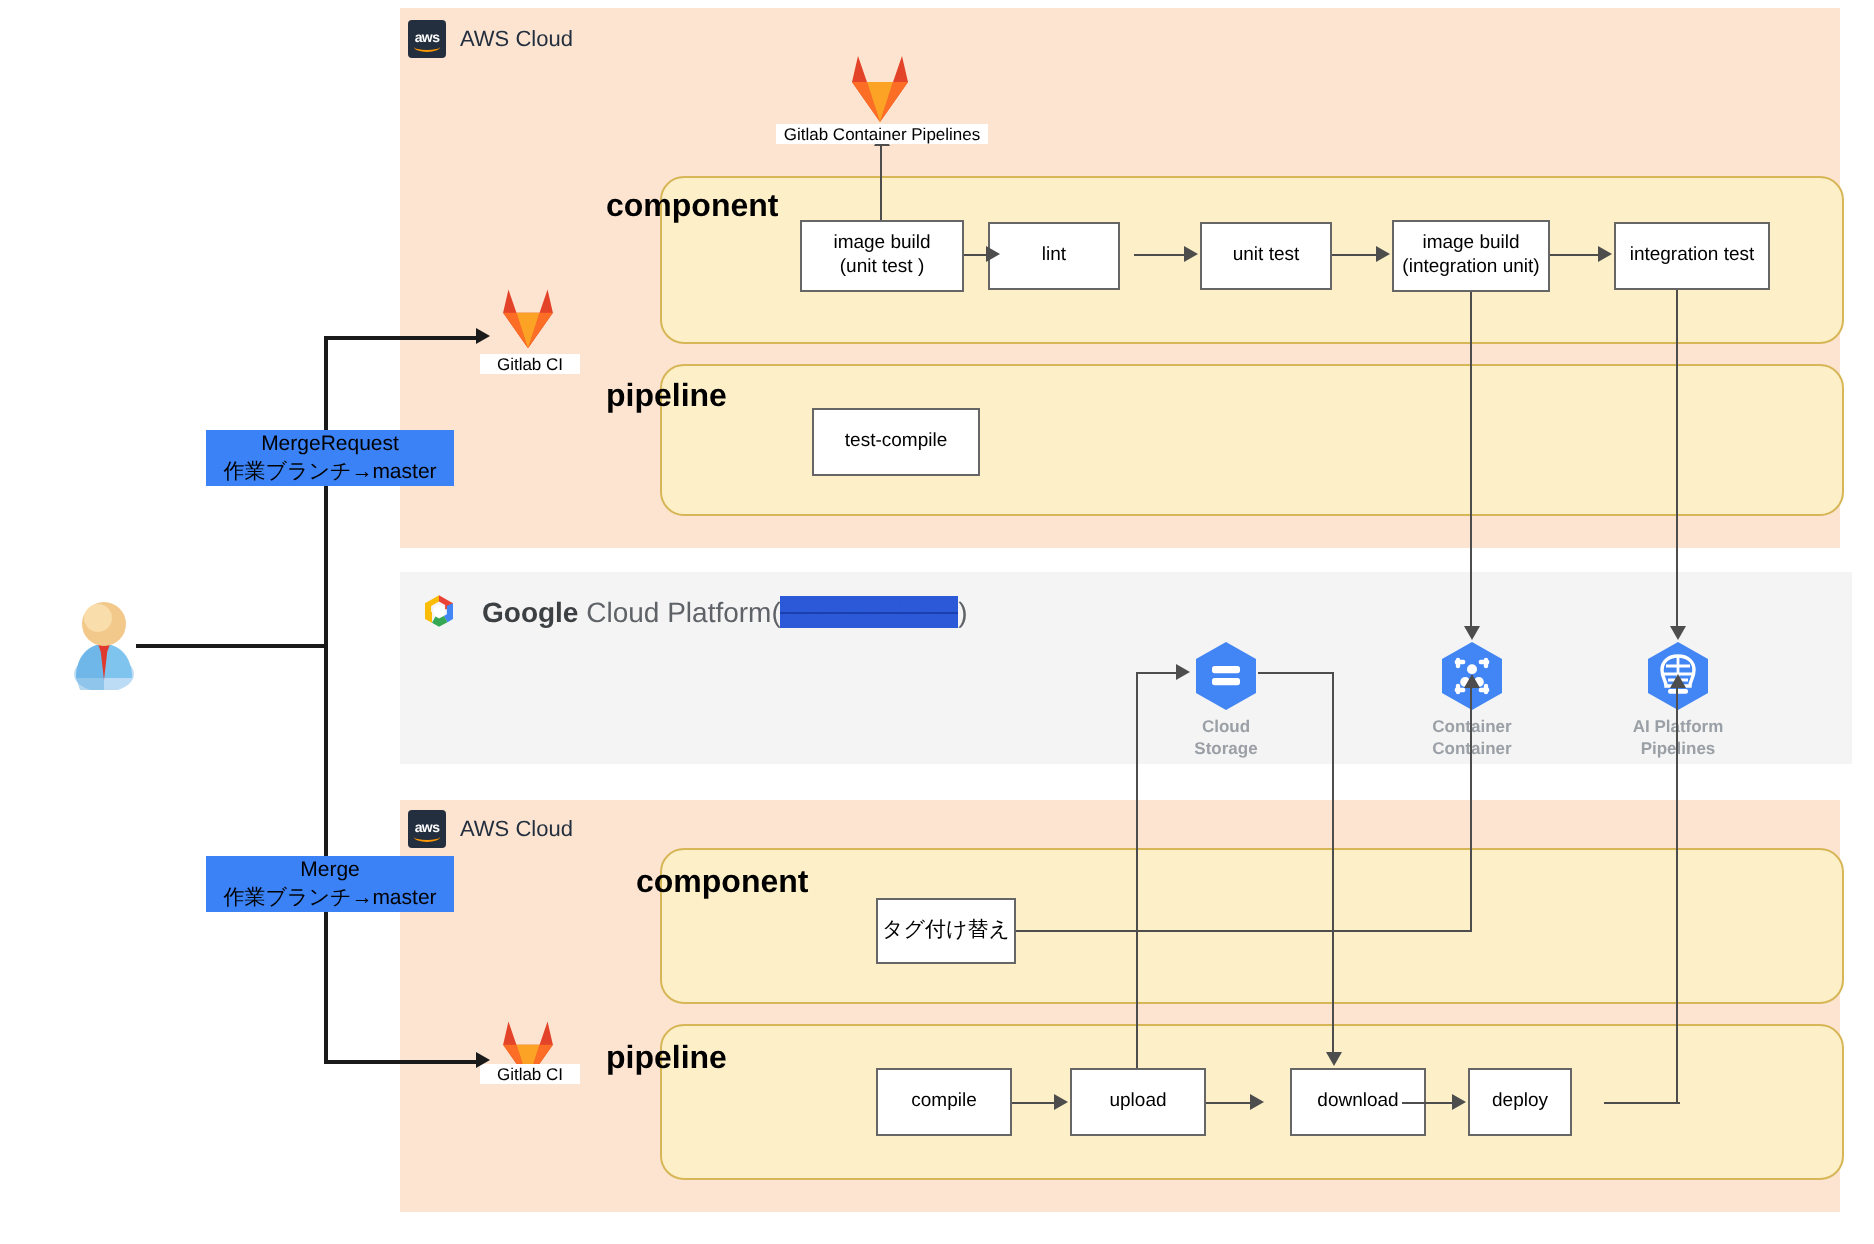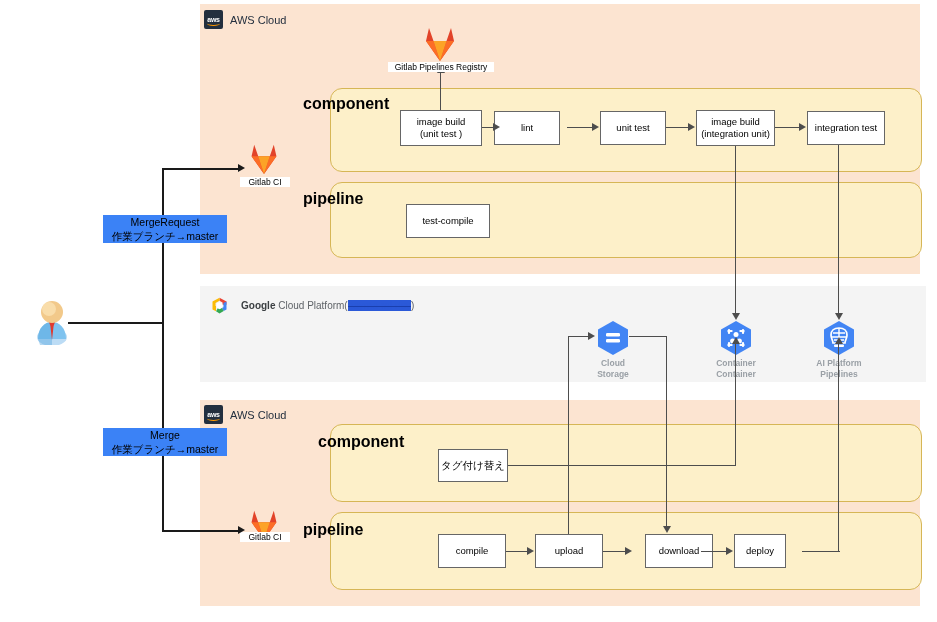--- a/index.html
+++ b/index.html
@@ -10,21 +10,21 @@
   .aws-band{background:#fce4d1;}
   .gcp-band{background:#f4f4f4;}
 
   .cloud-label{position:absolute;display:flex;align-items:center;gap:7px;}
   .aws-logo{width:19px;height:19px;background:#232f3e;border-radius:2px;position:relative;display:flex;align-items:center;justify-content:center;}
   .aws-logo span{color:#fff;font-size:7px;font-weight:bold;letter-spacing:-.3px;line-height:7px;font-family:"Liberation Sans",sans-serif;}
   .aws-logo .swoosh{position:absolute;bottom:3px;left:3px;width:13px;height:4px;border-bottom:1.4px solid #ff9900;border-radius:0 0 50% 50%;}
   .cloud-label-text{font-size:11px;color:#232f3e;}
 
   .gcp-label{position:absolute;display:flex;align-items:center;gap:11px;}
-  .gcp-text{font-size:10px;color:#5f6368;font-weight:500;}
+  .gcp-text{font-size:14px;color:#5f6368;font-weight:500;}
   .gcp-text b{color:#3c4043;font-weight:bold;}
   .redacted{position:relative;color:#2b59d8;background:#2b59d8;}
   .redacted::after{content:"";position:absolute;left:0;right:0;top:50%;height:1.5px;background:#1a3fae;}
 
   .group{position:absolute;background:#fdf0c9;border:1px solid #d6b656;border-radius:12px;}
   .group-title{position:absolute;font-size:16px;font-weight:bold;color:#000;}
 
   .node{position:absolute;background:#ffffff;border:1px solid #666666;display:flex;align-items:center;justify-content:center;text-align:center;font-size:9.5px;color:#000;line-height:1.25;box-sizing:border-box;}
   .node.jp{font-size:10.5px;}
 
@@ -99,21 +99,21 @@
 
   <div class="edge v" style="left:440px;top:72px;height:38px;"></div>
   <div class="arrow u" style="left:437px;top:66px;"></div>
 
   <svg class="gitlab-ico" style="left:421px;top:26px;" width="38" height="36" viewBox="0 0 38 36">
     <path d="M19 35 L5 15 L8 2 L12.5 15 L25.5 15 L30 2 L33 15 Z" fill="#e24329"></path>
     <path d="M19 35 L5 15 L12.5 15 Z" fill="#fc6d26"></path>
     <path d="M19 35 L33 15 L25.5 15 Z" fill="#fc6d26"></path>
     <path d="M19 35 L12.5 15 L25.5 15 Z" fill="#fca326"></path>
   </svg>
-  <div class="icon-caption" style="left:388px;top:62px;width:104px;">Gitlab Pipelines Registry</div>
+  <div class="icon-caption" style="left:388px;top:62px;width:104px;">Gitlab Container Pipelines</div>
 
   <svg class="gitlab-ico" style="left:247px;top:143px;" width="34" height="32" viewBox="0 0 38 36">
     <path d="M19 35 L5 15 L8 2 L12.5 15 L25.5 15 L30 2 L33 15 Z" fill="#e24329"></path>
     <path d="M19 35 L5 15 L12.5 15 Z" fill="#fc6d26"></path>
     <path d="M19 35 L33 15 L25.5 15 Z" fill="#fc6d26"></path>
     <path d="M19 35 L12.5 15 L25.5 15 Z" fill="#fca326"></path>
   </svg>
   <div class="icon-caption" style="left:240px;top:177px;width:48px;">Gitlab CI</div>
 
   <div class="group" style="left:330px;top:182px;width:590px;height:74px;"></div>

